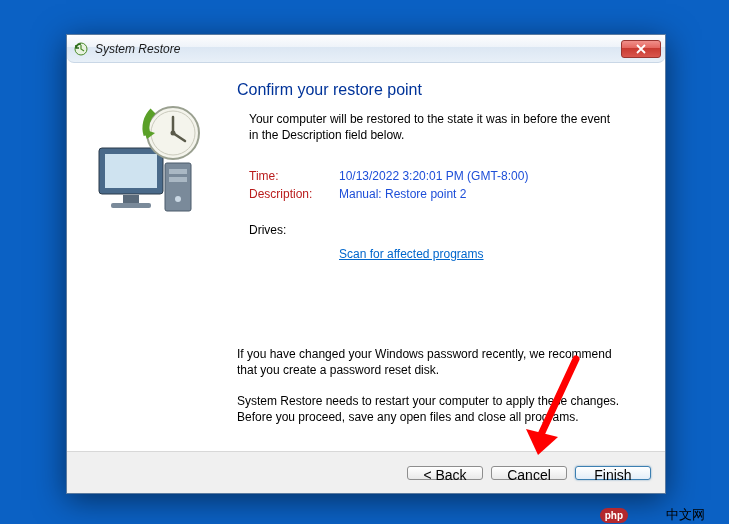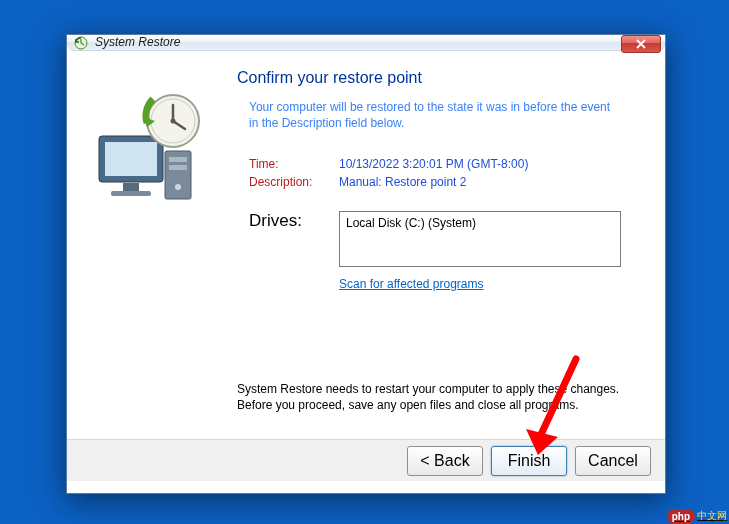--- a/index.html
+++ b/index.html
@@ -17,24 +17,25 @@
       position: absolute;
       left: 66px;
       top: 34px;
       width: 600px;
       height: 460px;
       background: #fff;
       border: 1px solid #5a7aa0;
       box-shadow: 0 6px 30px rgba(0,0,0,0.5);
     }
     .titlebar {
-      height: 16px;
+      height: 28px;
       background: linear-gradient(to bottom, #fdfdfe 0%, #eef3f9 45%, #dce7f3 46%, #e8f0f8 100%);
       border-bottom: 1px solid #c9d7e6;
       display: flex;
+      align-items: center;
       padding: 0 4px 0 6px;
       position: relative;
       border-radius: 7px;
     }
     .title-icon { width: 16px; height: 16px; margin-right: 6px; }
     .title-text { font-size: 12px; color: #1a1a1a; font-style: italic; font-weight: 500; flex: 1; }
     .close-btn {
       width: 40px; height: 18px;
       background: linear-gradient(to bottom, #f08f8a 0%, #e4655e 45%, #c83a31 46%, #d9564d 100%);
       border: 1px solid #9a3530;
@@ -63,35 +64,35 @@
       flex-direction: column;
     }
     .heading {
       font-size: 16px;
       color: #003399;
       font-weight: normal;
       margin-bottom: 12px;
     }
     .intro-text {
       font-size: 12px;
-      color: #3b82f6;
+      color: #000000;
       line-height: 1.35;
       padding-left: 12px;
       margin-bottom: 26px;
     }
     .field-row {
       display: flex;
       padding-left: 12px;
       margin-bottom: 4px;
       font-size: 12px;
     }
     .field-label { width: 90px; color: #b91c1c; }
     .field-value { flex: 1; color: #1d4ed8; }
     .drives-row { display: flex; padding-left: 12px; margin-top: 18px; }
-    .drives-label { width: 90px; font-size: 17px; }
+    .drives-label { width: 90px; font-size: 12px; }
     .drives-box {
       flex: 1;
       height: 56px;
       border: 1px solid #7b7b7b;
       padding: 4px 6px;
       font-size: 12px;
       background: #fff;
     }
     .scan-link {
       display: inline-block;
@@ -114,62 +115,61 @@
       background: #f0f0f0;
       border-top: 1px solid #d8d8d8;
       display: flex;
       justify-content: flex-end;
       align-items: center;
       padding: 0 14px;
       gap: 8px;
     }
     .btn {
       min-width: 76px;
-      height: 30px;
+      height: 14px;
       background: linear-gradient(to bottom, #ffffff, #e9e9e9);
       border: 1px solid #8e8e8e;
       border-radius: 3px;
-      font-size: 16px;
+      font-size: 14px;
       font-family: inherit;
       color: #000;
       cursor: pointer;
       padding: 0 12px;
     }
     .btn.primary {
       border: 1px solid #3c7fb1;
       box-shadow: 0 0 2px rgba(60,127,177,0.7);
       background: linear-gradient(to bottom, #ffffff, #e3eef8);
     }
     .arrow-annotation {
       position: absolute;
       left: 520px;
       top: 355px;
       width: 70px;
       height: 110px;
       pointer-events: none;
     }
     .watermark {
       position: absolute;
-      right: 2px;
+      right: 24px;
       bottom: 0;
       display: flex;
-      align-items: flex-start;
+      align-items: center;
       gap: 2px;
       pointer-events: none;
-      text-decoration: underline;
     }
     .watermark-badge {
       background: #b4282e;
       color: #fff;
       font-size: 10px;
       padding: 2px 5px;
       border-radius: 8px;
       font-weight: bold;
     }
-    .watermark-text { color: #fde047; font-size: 10px; }
+    .watermark-text { color: #000000; font-size: 13px; margin-left: 36px; }
   </style>
 </head>
 <body>
 
 <div class="window">
   <div class="titlebar">
     <span class="title-icon">
       <svg viewBox="0 0 16 16">
         <circle cx="8" cy="8" r="6" fill="#e8f3e0" stroke="#4a8a2a" stroke-width="1"></circle>
         <path d="M8 4 L8 8 L11 10" stroke="#4a8a2a" stroke-width="1.2" fill="none"></path>
@@ -217,36 +217,34 @@
         <div class="field-label">Time:</div>
         <div class="field-value">10/13/2022 3:20:01 PM (GMT-8:00)</div>
       </div>
       <div class="field-row">
         <div class="field-label">Description:</div>
         <div class="field-value">Manual: Restore point 2</div>
       </div>
 
       <div class="drives-row">
         <div class="drives-label">Drives:</div>
-        <div class="drives-box">
-          <div>Local Disk (C:) (System)</div>
-        </div>
       </div>
       <a class="scan-link">Scan for affected programs</a>
 
       <div class="spacer"></div>
 
+      <div class="warning-text">If you have changed your Windows password recently, we recommend that you create a password reset disk.</div>
       <div class="warning-text">System Restore needs to restart your computer to apply these changes. Before you proceed, save any open files and close all programs.</div>
     </div>
   </div>
 
   <div class="button-bar">
     <button class="btn">&lt; Back</button>
+    <button class="btn">Cancel</button>
     <button class="btn primary">Finish</button>
-    <button class="btn">Cancel</button>
   </div>
 </div>
 
 <svg class="arrow-annotation" viewBox="0 0 70 110">
   <path d="M56 4 L18 86" stroke="#ff0000" stroke-width="7" stroke-linecap="round"></path>
   <path d="M6 74 L18 100 L38 82 Z" fill="#ff0000"></path>
 </svg>
 
 <div class="watermark">
   <span class="watermark-badge">php</span>

